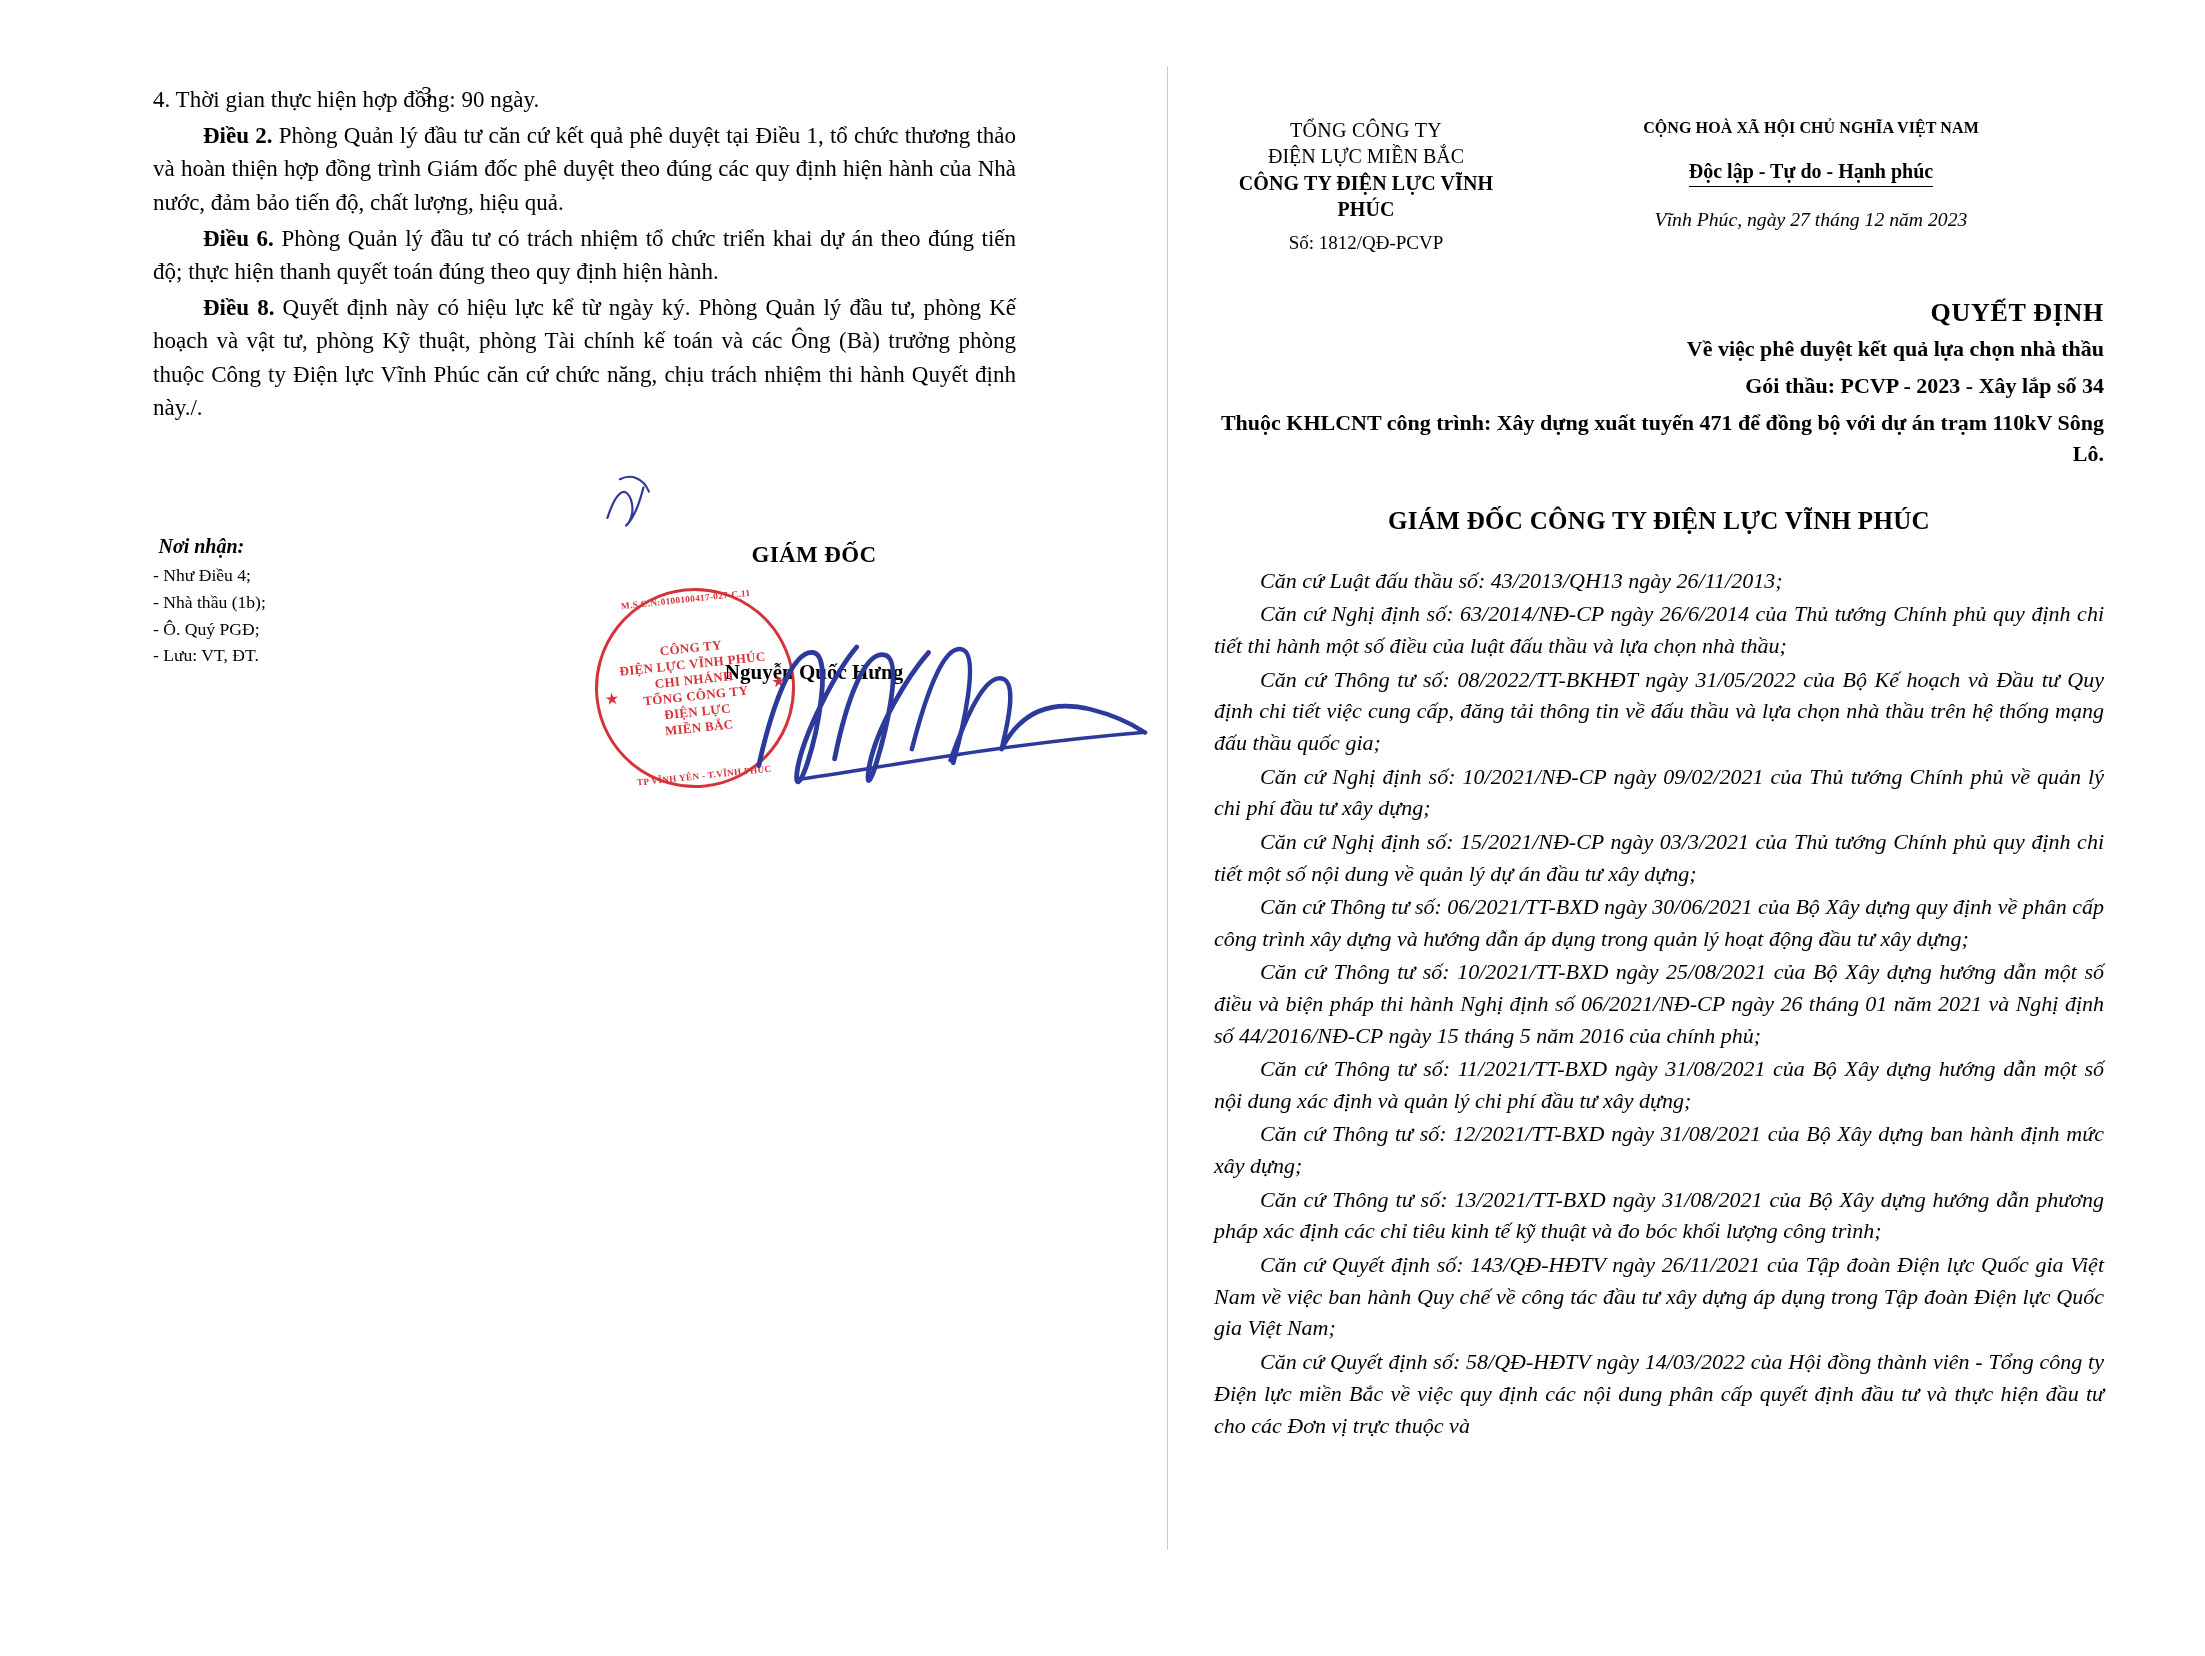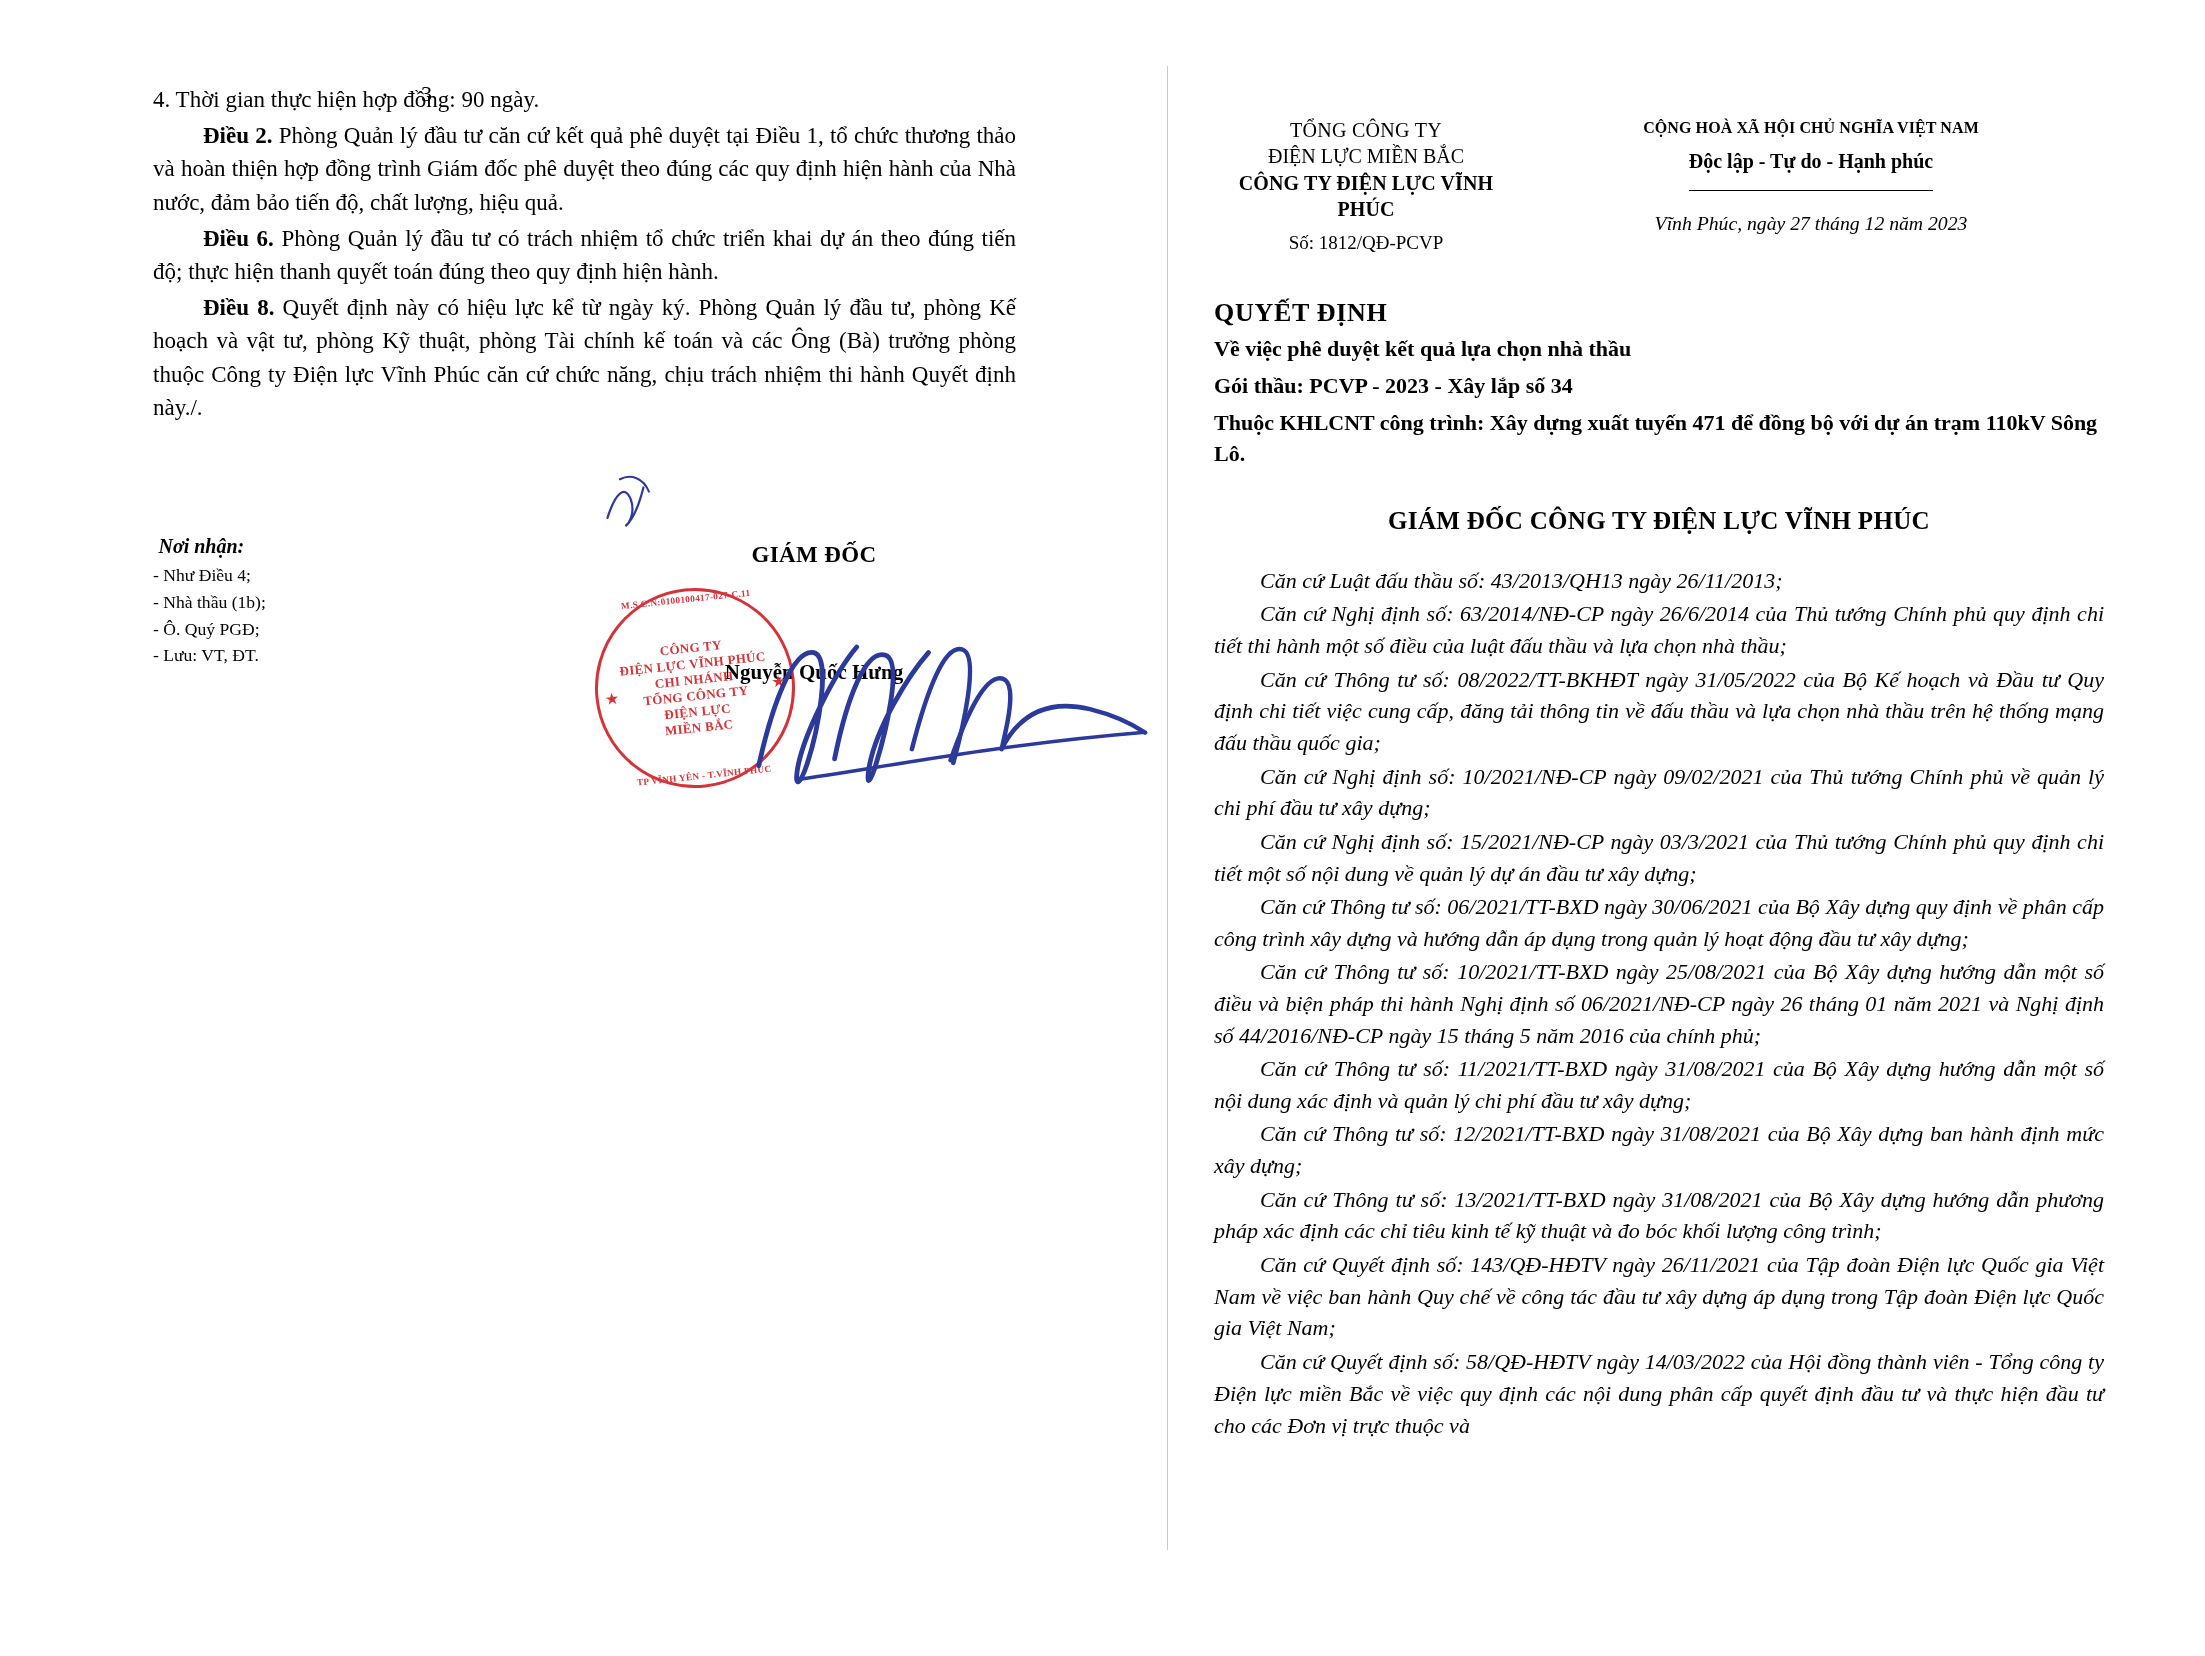--- a/index.html
+++ b/index.html
@@ -187,32 +187,32 @@
   }
   .hdr-right .nation {
     font-weight: bold;
     letter-spacing: 0.1px;
     font-size: 16px;
   }
   .hdr-right .motto {
     font-weight: bold;
     display: inline-block;
     border-bottom: 1.4px solid #000;
-    padding-bottom: 15px;
-    margin-top: 9px;
+    padding-bottom: 1px;
+    margin-top: 19px;
     font-size: 20px;
   }
   .hdr-right .place {
     font-style: italic;
     margin-top: 19.3px;
     font-size: 19.7px;
   }
 
   .title-block {
-    text-align: left;
+    text-align: right;
     margin-top: 43px;
   }
   .title-main {
     font-weight: bold;
     font-size: 26px;
     letter-spacing: 0.7px;
   }
   .title-sub {
     font-weight: bold;
     font-size: 22px;

